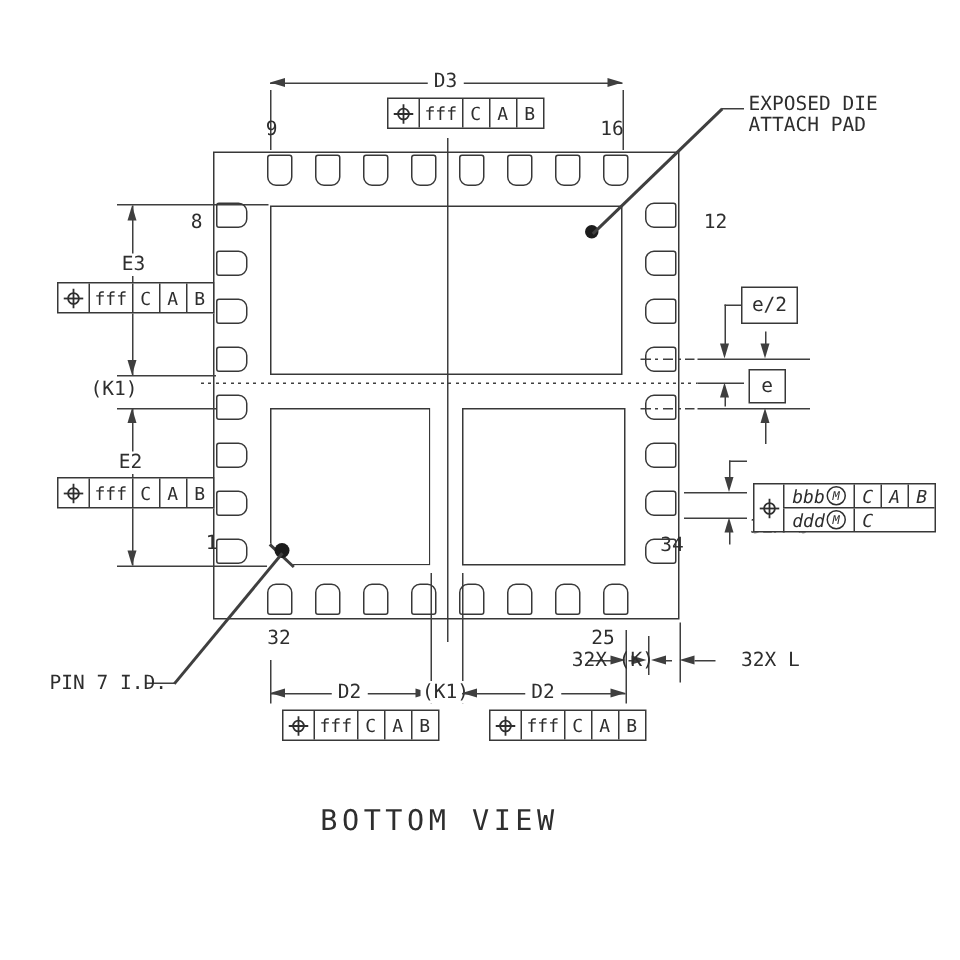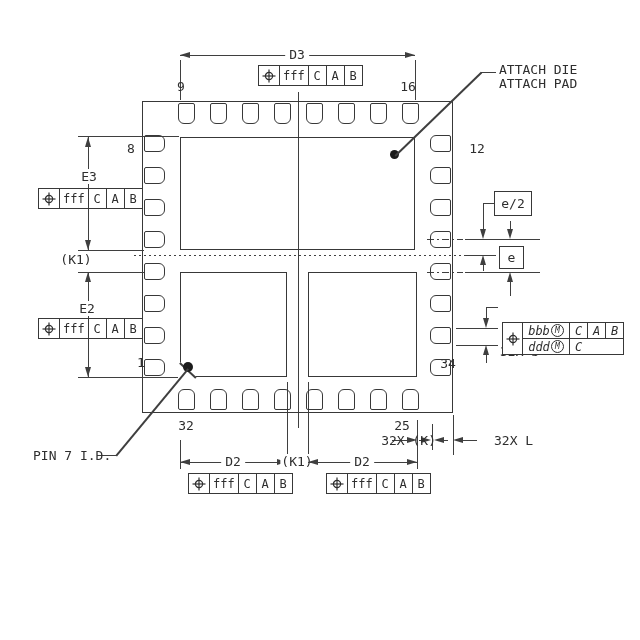--- a/index.html
+++ b/index.html
@@ -217,37 +217,38 @@
             <span class="cm">M</span>
           </span>
         <span class="cell dat">C</span>
       </div>
     </div>
   </div>
 
   <div class="dot" style="left:390px;top:150px;width:9px;height:9px;"></div>
   <div class="diag" style="left:395px;top:155px;width:120px;transform:rotate(-44deg);"></div>
   <div class="hline" style="left:481px;top:72px;width:15px;"></div>
-  <div class="lbl" style="left:499px;top:62px;">ATTACH DIE</div>
+  <div class="lbl" style="left:499px;top:62px;">EXPOSED DIE</div>
   <div class="lbl" style="left:499px;top:76px;">ATTACH PAD</div>
 
   <div class="dot" style="left:183px;top:362px;width:10px;height:10px;"></div>
   <div class="diag" style="left:116px;top:455px;width:113px;transform:rotate(-50.4deg);"></div>
   <div class="hline" style="left:97px;top:455px;width:20px;"></div>
   <div class="lbl" style="left:33px;top:448px;">PIN 7 I.D.</div>
 
   <div class="lbl ctr" style="left:181px;top:79px;">9</div>
   <div class="lbl ctr" style="left:408px;top:79px;">16</div>
   <div class="lbl ctr" style="left:131px;top:141px;">8</div>
   <div class="lbl ctr" style="left:477px;top:141px;">12</div>
   <div class="lbl ctr" style="left:141px;top:355px;">1</div>
   <div class="lbl ctr" style="left:448px;top:356px;">34</div>
   <div class="lbl ctr" style="left:186px;top:418px;">32</div>
   <div class="lbl ctr" style="left:402px;top:418px;">25</div>
 
+  <div class="title ctr" style="left:293px;top:536px;">BOTTOM VIEW</div>
 
 <div class="rect" style="left: 177.5px; top: 103px; width: 17px; height: 21px; border-radius: 2px 2px 6px 6px;"></div>
     <div class="rect" style="left: 177.5px; top: 389px; width: 17px; height: 21px; border-radius: 6px 6px 2px 2px;"></div>
     <div class="rect" style="left: 209.5px; top: 103px; width: 17px; height: 21px; border-radius: 2px 2px 6px 6px;"></div>
     <div class="rect" style="left: 209.5px; top: 389px; width: 17px; height: 21px; border-radius: 6px 6px 2px 2px;"></div>
     <div class="rect" style="left: 241.5px; top: 103px; width: 17px; height: 21px; border-radius: 2px 2px 6px 6px;"></div>
     <div class="rect" style="left: 241.5px; top: 389px; width: 17px; height: 21px; border-radius: 6px 6px 2px 2px;"></div>
     <div class="rect" style="left: 273.5px; top: 103px; width: 17px; height: 21px; border-radius: 2px 2px 6px 6px;"></div>
     <div class="rect" style="left: 273.5px; top: 389px; width: 17px; height: 21px; border-radius: 6px 6px 2px 2px;"></div>
     <div class="rect" style="left: 305.5px; top: 103px; width: 17px; height: 21px; border-radius: 2px 2px 6px 6px;"></div>

